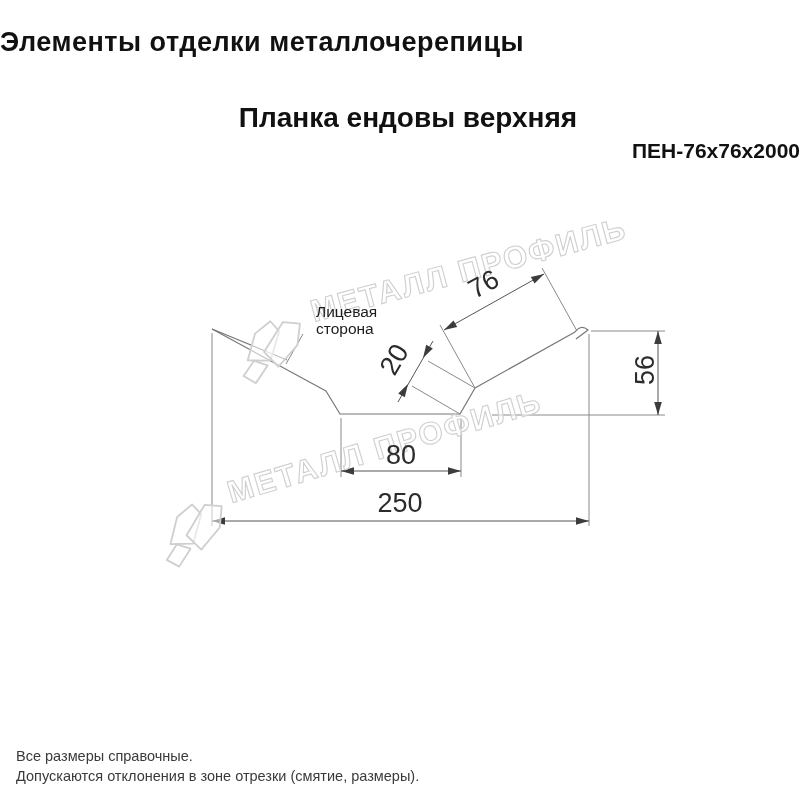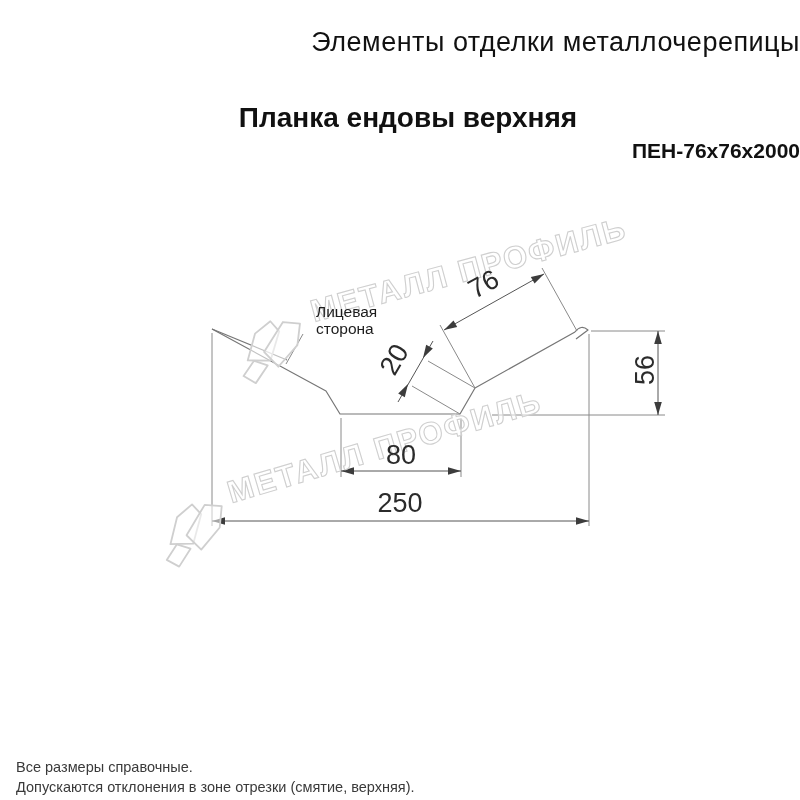--- a/index.html
+++ b/index.html
@@ -1,33 +1,33 @@
 <!DOCTYPE html>
 <html><head>
 <meta charset="utf-8">
 <style>
   html,body{margin:0;padding:0;background:#ffffff;}
   .page{
     position:relative;width:800px;height:800px;background:#ffffff;overflow:hidden;
     font-family:"Liberation Sans", sans-serif;color:#1f1f1f;
   }
   .title{
-    position:absolute;top:27px;left:0;width:100%;text-align:right;
-    font-size:27px;font-weight:normal;letter-spacing:.5px;color:#111;
+    position:absolute;top:27px;left:0;width:100%;text-align:left;
+    font-size:27px;font-weight:bold;letter-spacing:.5px;color:#111;
   }
   .subtitle{
     position:absolute;top:102px;left:0;width:100%;text-align:center;
     font-size:28px;font-weight:bold;color:#111;padding-left:8px;
   }
   .model{
     position:absolute;top:139px;left:0;width:100%;text-align:right;
     font-size:21px;font-weight:bold;color:#111;
   }
   .drawing{position:absolute;left:0;top:0;width:800px;height:800px;}
-  .footer{position:absolute;left:16px;top:746px;font-size:14.5px;color:#3a3a3a;line-height:20px;margin-top:11px;}
+  .footer{position:absolute;left:16px;top:746px;font-size:14.5px;color:#3a3a3a;line-height:20px;}
   
   .profile{fill:none;stroke:#767676;stroke-width:1.2;stroke-linejoin:round;}
   .extline{fill:none;stroke:#8a8a8a;stroke-width:1;}
   .dimline{fill:none;stroke:#555555;stroke-width:1;}
   .arrow{fill:#3c3c3c;stroke:none;}
   .dimtext{font-family:"Liberation Sans",sans-serif;font-size:27px;fill:#2b2b2b;}
   .facelabel{font-family:"Liberation Sans",sans-serif;font-size:15.5px;fill:#1c1c1c;}
   .wm-text{
     font-family:"Liberation Sans",sans-serif;font-size:31px;font-weight:bold;
     letter-spacing:2px;fill:rgba(255,255,255,0.55);stroke:#cfcfcf;stroke-width:1.1;
@@ -115,16 +115,16 @@
     </g>
 
     <g>
       <text class="facelabel" x="316" y="317">Лицевая</text>
       <text class="facelabel" x="316" y="334">сторона</text>
     </g>
   </svg>
 
   <div class="footer">
     <div>Все размеры справочные.</div>
-    <div>Допускаются отклонения в зоне отрезки (смятие, верхняя).</div>
+    <div>Допускаются отклонения в зоне отрезки (смятие, размеры).</div>
   </div>
 
 </div>
 
 </body></html>

